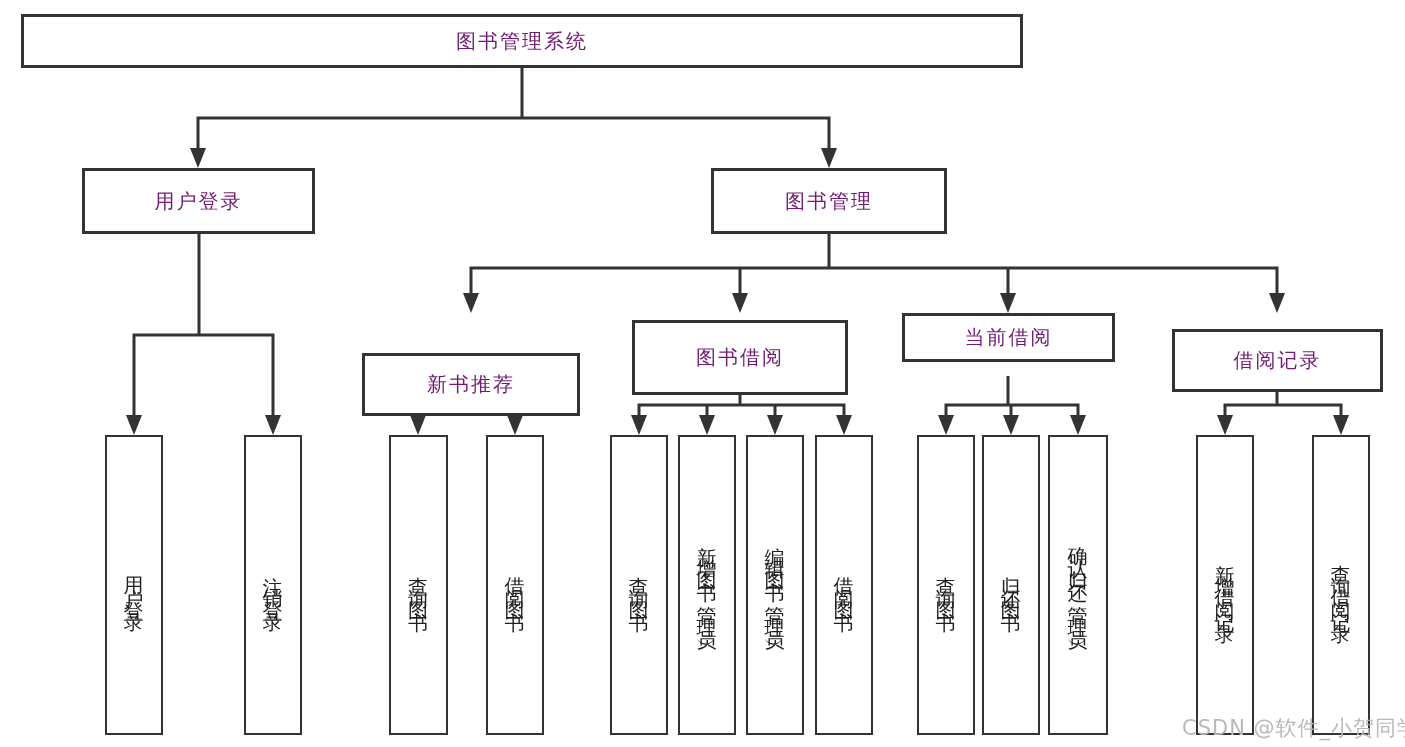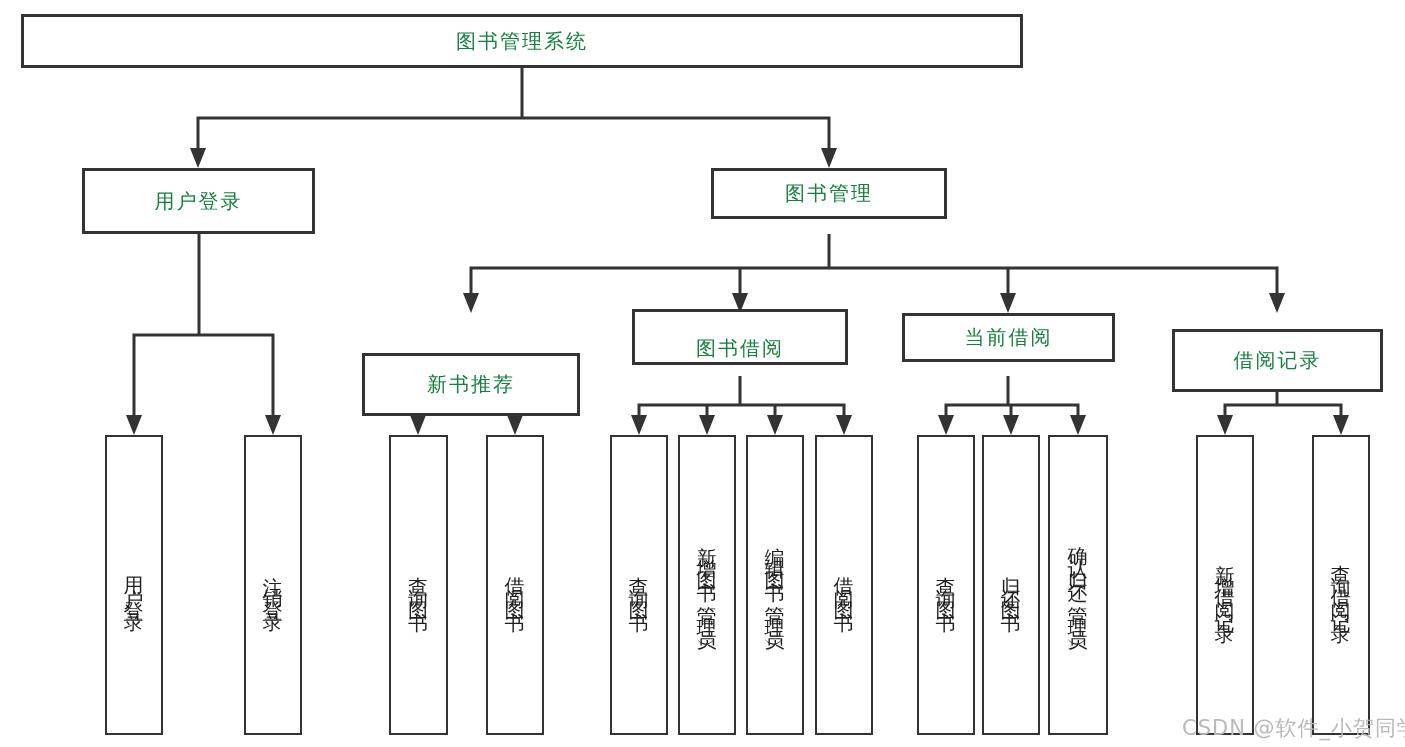--- a/index.html
+++ b/index.html
@@ -11,21 +11,21 @@
     font-family: "DejaVu Sans", "Liberation Sans", sans-serif;
   }
   .stage { position: absolute; left: 0; top: 0; width: 1405px; height: 747px; }
   svg.connectors { position: absolute; left: 0; top: 0; z-index: 1; }
   .hbox {
     position: absolute; z-index: 2;
     box-sizing: border-box;
     border: 3px solid #333333;
     background: #ffffff;
     display: flex; align-items: center; justify-content: center;
-    font-size: 20px; color: #15803d;
+    font-size: 20px; color: #701a75;
     letter-spacing: 2px;
     white-space: nowrap;
   }
   .vbox {
     position: absolute; z-index: 2;
     box-sizing: border-box;
     border: 2.5px solid #333333;
     background: #ffffff;
     display: flex; align-items: center; justify-content: center;
     font-size: 20px; color: #1f1f1f;
@@ -66,28 +66,28 @@
              M1225 435L1217 415L1233 415Z M1341 435L1333 415L1349 415Z" fill="#333333" stroke="none"></path>
   </svg>
 
   <div class="hbox" style="left:21px; top:14px; width:1002px; height:54px;">
     <span>图书管理系统</span>
   </div>
 
   <div class="hbox" style="left:82px; top:168px; width:233px; height:66px;">
     <span>用户登录</span>
   </div>
-  <div class="hbox" style="left:711px; top:168px; width:236px; height:51px;">
+  <div class="hbox" style="left:711px; top:168px; width:236px; height:66px;">
     <span>图书管理</span>
   </div>
 
   <div class="hbox" style="left:362px; top:313px; width:218px; height:63px;margin-top:40px;">
     <span>新书推荐</span>
   </div>
-  <div class="hbox" style="left:632px; top:309px; width:216px; height:56px;align-items:flex-end;">
+  <div class="hbox" style="left:632px; top:320px; width:216px; height:75px;">
     <span>图书借阅</span>
   </div>
   <div class="hbox" style="left:902px; top:313px; width:213px; height:49px;">
     <span>当前借阅</span>
   </div>
   <div class="hbox" style="left:1172px; top:329px; width:211px; height:63px;">
     <span>借阅记录</span>
   </div>
 
   <div class="vbox" style="left:105px; top:435px; width:58px; height:300px;">

